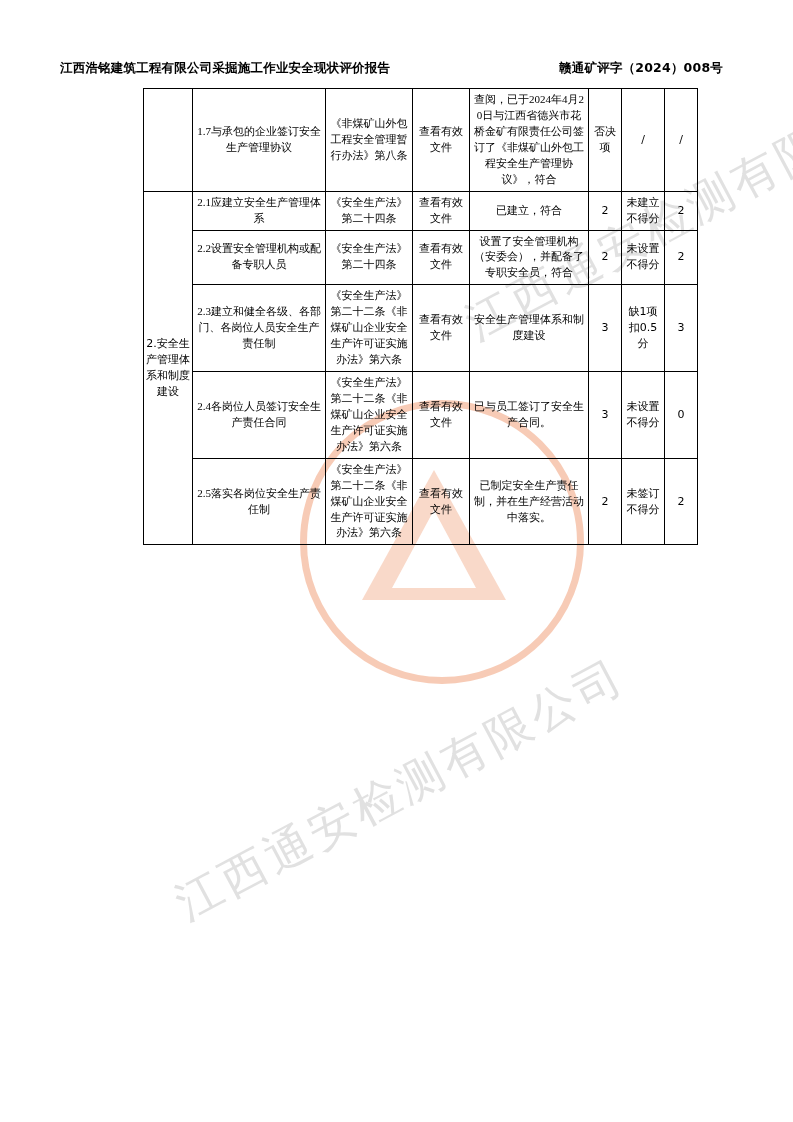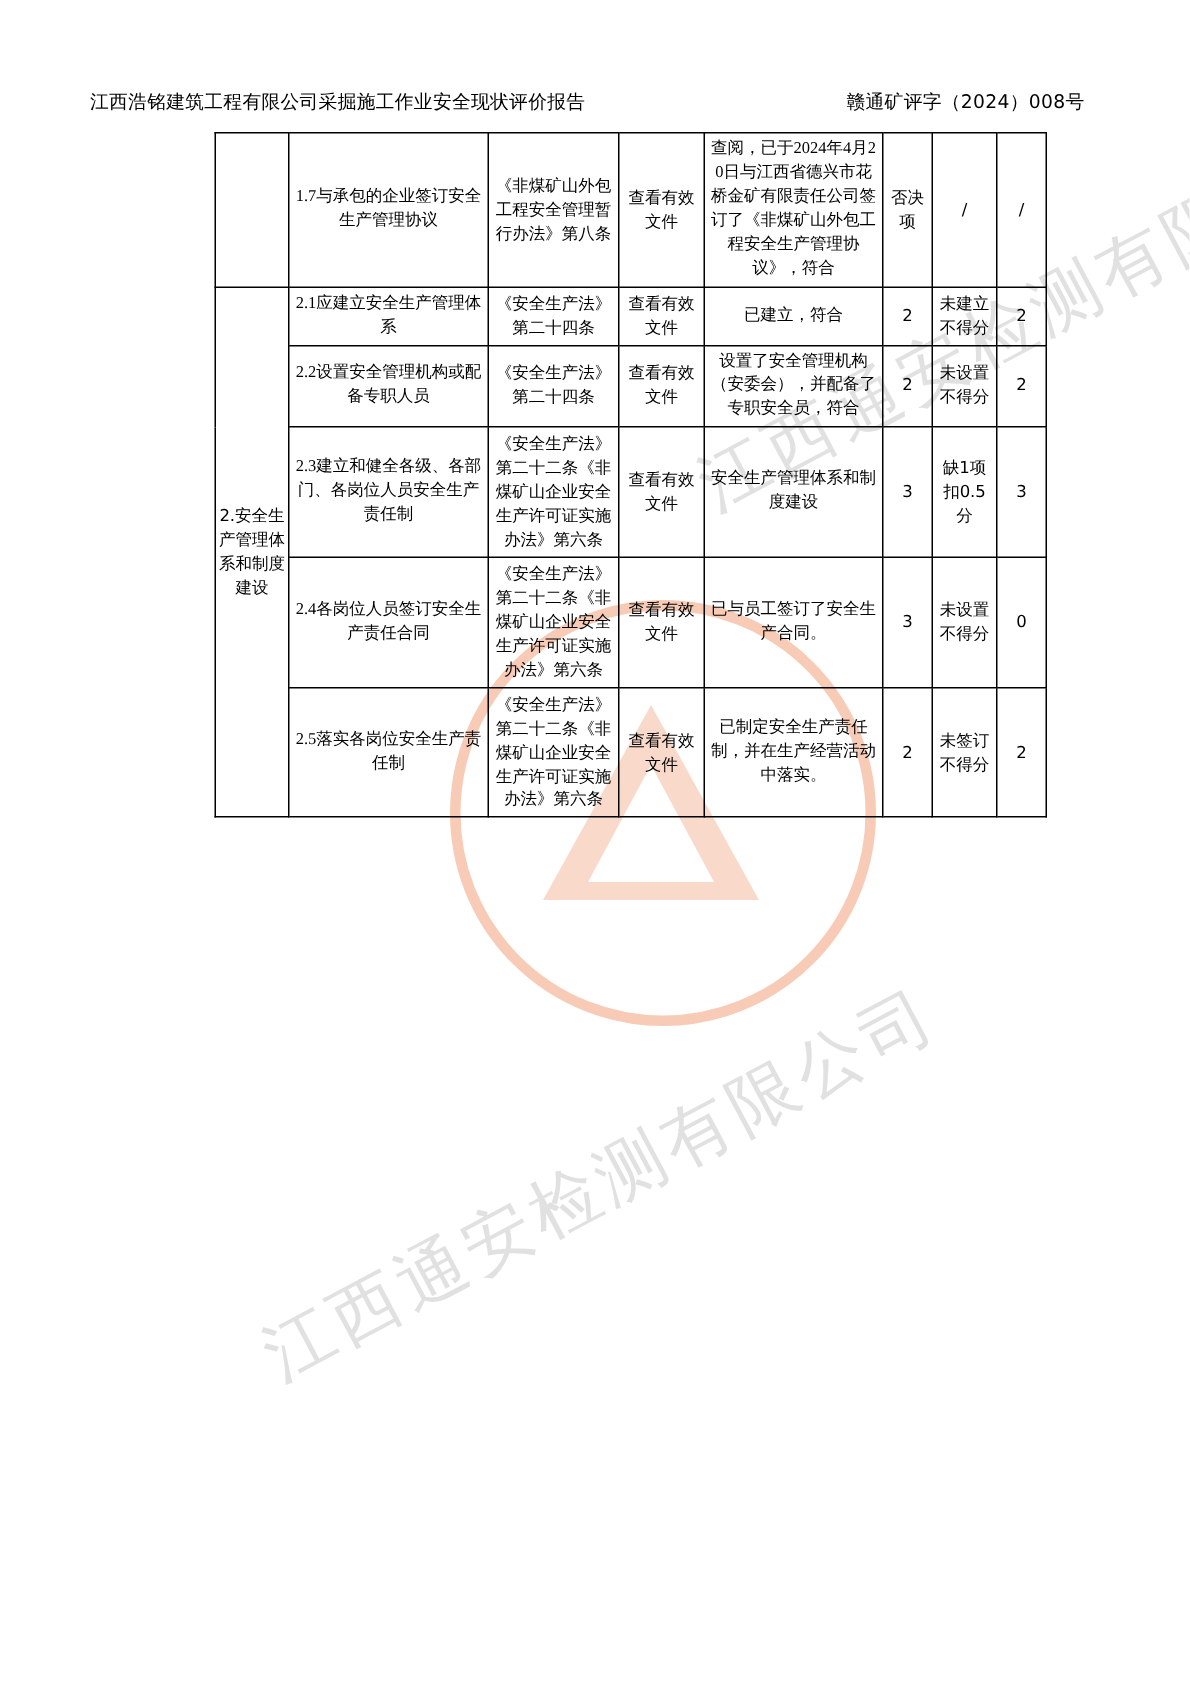--- a/index.html
+++ b/index.html
@@ -28,20 +28,21 @@
     top: 60px;
     left: 0;
     width: 793px;
     padding: 0 60px;
     box-sizing: border-box;
     display: flex;
     justify-content: space-between;
     align-items: baseline;
     font-size: 12.5px;
     color: #000;
+    font-weight: bold;
   }
   .header .left { letter-spacing: 0.2px; }
   .header .right { letter-spacing: 0.2px; padding-right: 10px;}
 
   
   .wm-layer {
     position: absolute;
     inset: 0;
     pointer-events: none;
     z-index: 5;

